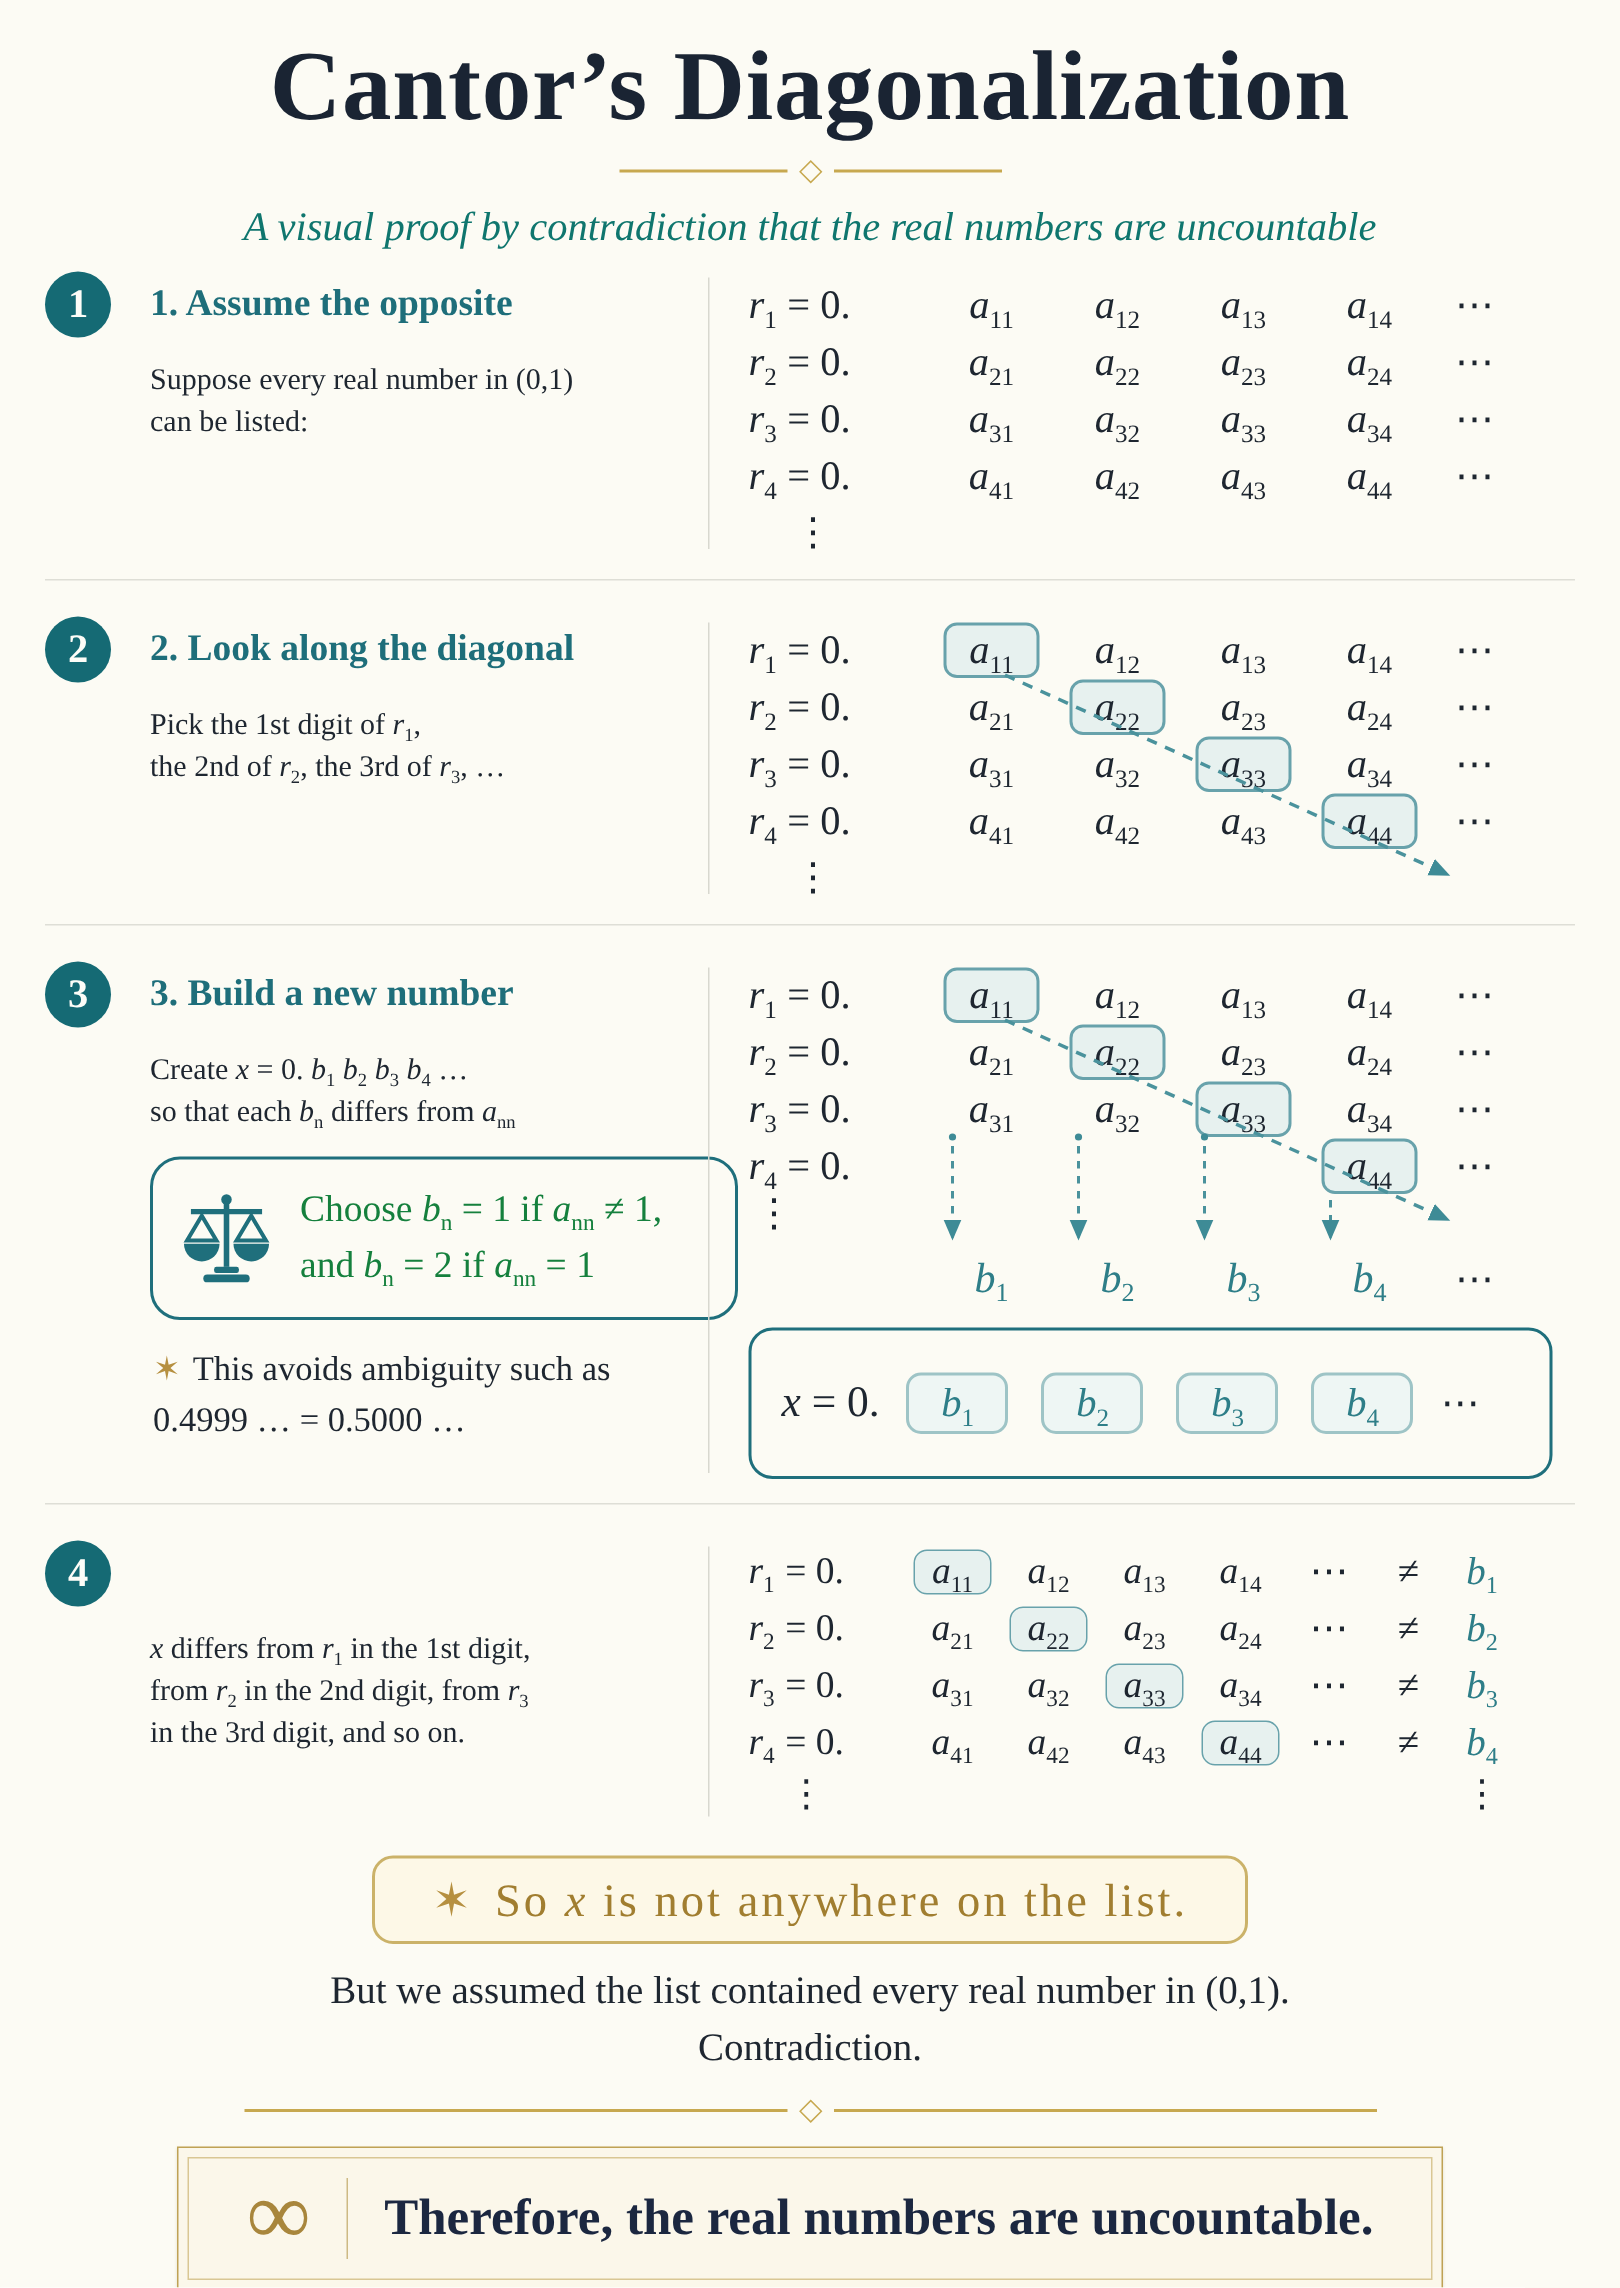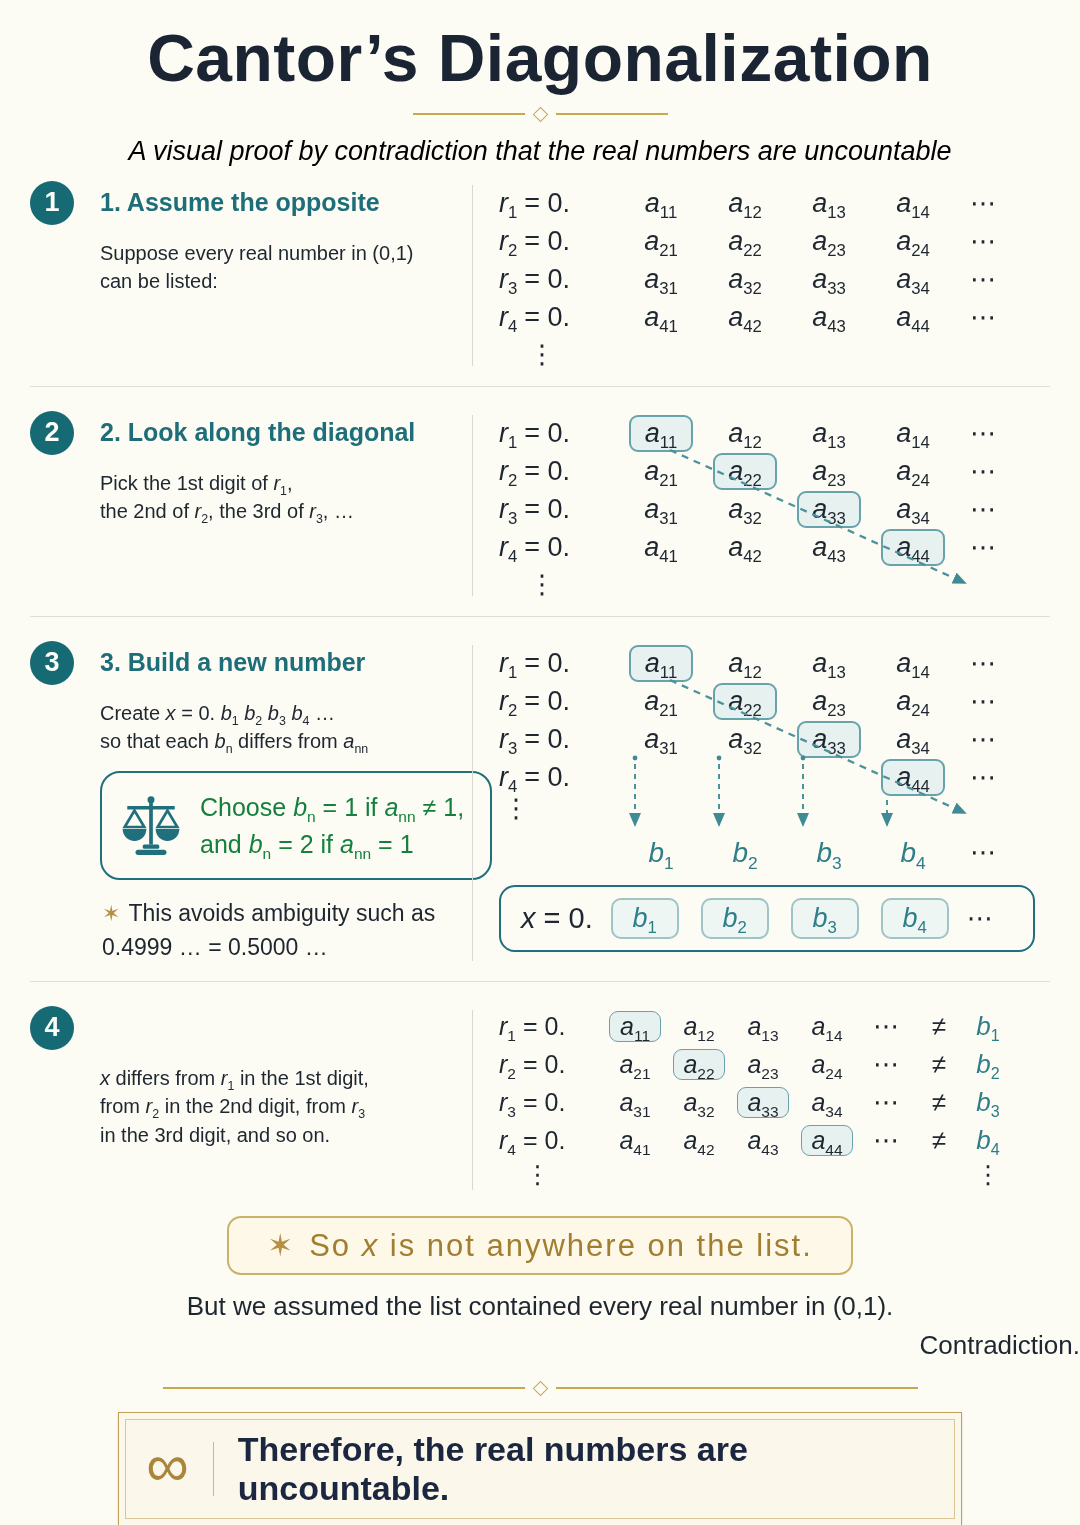--- a/index.html
+++ b/index.html
@@ -1,28 +1,28 @@
 <!DOCTYPE html>
 <html><head>
 <meta charset="utf-8">
 <style>
   html,body{margin:0;padding:0;background:#ffffff;}
   .page{
     width:1080px;height:1525px;margin:0 auto;position:relative;overflow:hidden;
     background:#fcfbf4;color:#1e2630;
-    font-family:Liberation Sans, sans-serif;
+    font-family:Liberation Serif, serif;
   }
   
   .hdr{text-align:center;padding-top:22px;}
   .title{font-size:66px;font-weight:700;color:#1a2433;letter-spacing:.5px;line-height:1.1;}
   .gold-div{display:flex;align-items:center;justify-content:center;gap:10px;margin-top:14px;}
   .gold-div .bar{height:2px;background:#c7a84f;}
   .hdr .bar{width:112px;}
   .diamond{width:9px;height:9px;border:1.5px solid #c7a84f;transform:rotate(45deg);background:transparent;}
-  .subtitle{margin-top:16px;font-style:italic;font-size:27px;color:#000000;}
+  .subtitle{margin-top:16px;font-style:italic;font-size:27px;color:#0f766e;}
   
   .step{display:flex;padding:14px 30px 6px 30px;}
   .left{width:442px;flex:0 0 442px;}
   .vr{width:1px;background:#d8d8cf;align-self:stretch;margin:4px 0;}
   .panel{flex:1;padding-left:26px;position:relative;}
   .hdiv{height:1px;background:#deded6;margin:10px 30px;}
   .stephead{display:flex;align-items:center;gap:26px;}
   .badge{width:44px;height:44px;border-radius:50%;background:#156a74;color:#fdfdf8;
          display:flex;align-items:center;justify-content:center;font-size:27px;font-weight:700;flex:0 0 44px;}
   .sheading{font-size:25px;font-weight:700;color:#1e6e7a;}
@@ -51,38 +51,38 @@
   .vrow{height:34px;align-items:flex-start;}
   .vrow .v1{width:104px;flex:0 0 104px;padding-left:26px;box-sizing:border-box;font-size:25px;}
   .vrow .sp{width:362px;flex:0 0 362px;}
   .vrow .v2{width:46px;flex:0 0 46px;text-align:center;font-size:25px;}
   
   .brow{display:flex;align-items:center;margin-top:38px;height:36px;}
   .brow .lead{width:120px;flex:0 0 120px;}
   .brow .bl{width:84px;flex:0 0 84px;text-align:center;font-size:28px;color:#2e7e88;}
   
   .xbox{margin-top:14px;width:492px;border:2.5px solid #1f6f7c;border-radius:16px;background:#fcfbf4;
-        display:flex;align-items:center;gap:18px;padding:11px 20px;}
+        display:flex;align-items:center;gap:18px;padding:28px 20px;}
   .xbox .xpfx{font-size:29px;}
   .xchip{display:inline-block;min-width:40px;text-align:center;background:#eef6f4;border:2px solid #9ec4c6;
          border-radius:10px;padding:3px 12px;font-size:27px;color:#2e7e88;}
   .xbox .mdots{width:auto;flex:0 0 auto;}
   
   .rulebox{margin:16px 0 0 70px;width:356px;border:2.5px solid #1f6f7c;border-radius:20px;
            display:flex;align-items:center;gap:16px;padding:16px 16px;}
   .rulebox .rtext{font-size:25px;line-height:1.45;color:#15803d;}
   .note{margin:16px 0 0 72px;font-size:23px;line-height:1.5;color:#1e2630;}
   .note .spark{color:#b69040;font-size:22px;margin-right:8px;}
   .note .n2{}
   
   .callout{margin:16px auto 0 auto;width:fit-content;background:#fdf8e7;border:2px solid #cbb269;
            border-radius:14px;padding:9px 38px;font-size:31px;letter-spacing:2px;color:#a17e30;}
   .callout .spark{color:#b69040;margin-right:16px;letter-spacing:0;}
   .post1{margin-top:16px;text-align:center;font-size:26px;color:#1e2630;}
-  .post2{margin-top:8px;text-align:right;font-size:26px;color:#1e2630;}
+  .post2{margin-top:8px;text-align:center;font-size:26px;color:#1e2630;}
   .bot-div .bar{width:362px;}
   .bot-div{margin-top:22px;}
   .plaque{width:830px;margin:18px auto 0 auto;border:1.5px solid #bfa255;background:#fbf7ea;padding:6px;
           box-shadow:0 1px 2px rgba(160,140,70,.25);}
   .plaque-in{border:1px solid #d9c794;display:flex;align-items:center;justify-content:center;gap:24px;
              padding:10px 20px;}
   .inf{font-size:60px;color:#a8863c;line-height:1;transform:translateY(-3px);}
   .pvr{width:1px;height:54px;background:#cdba84;}
   .ptext{font-size:34px;font-weight:700;color:#1b2740;}
 </style>

